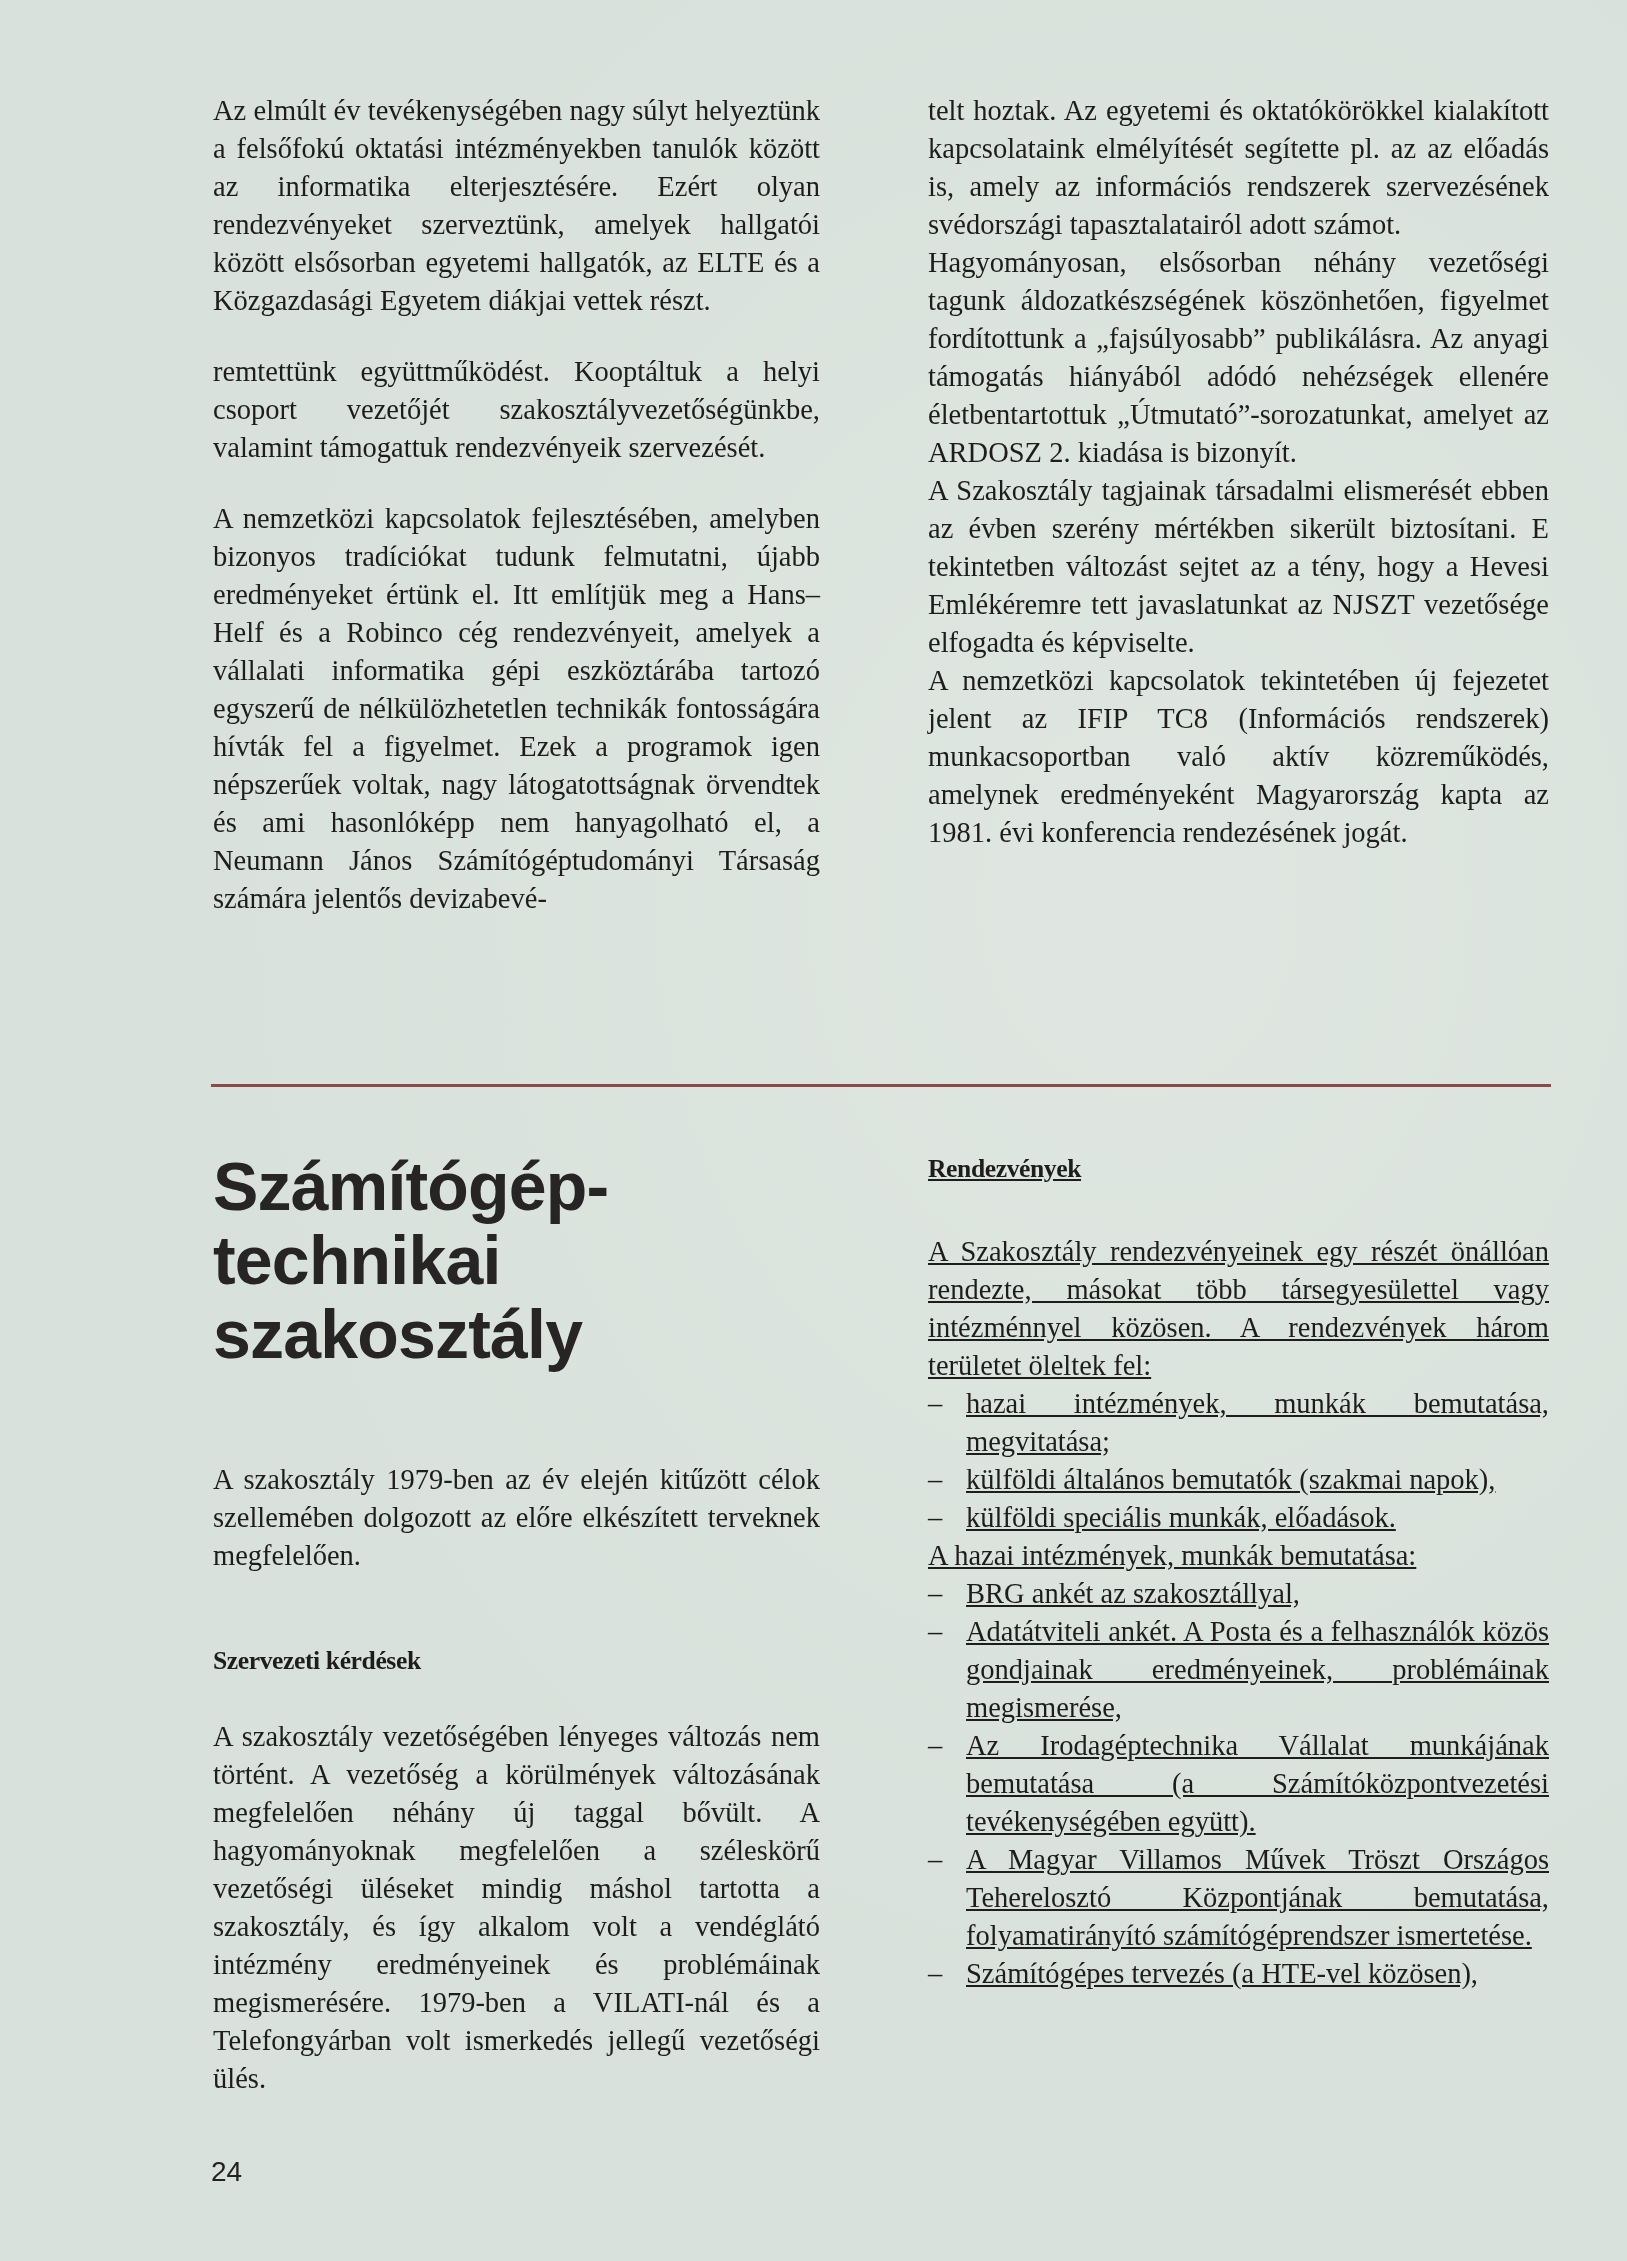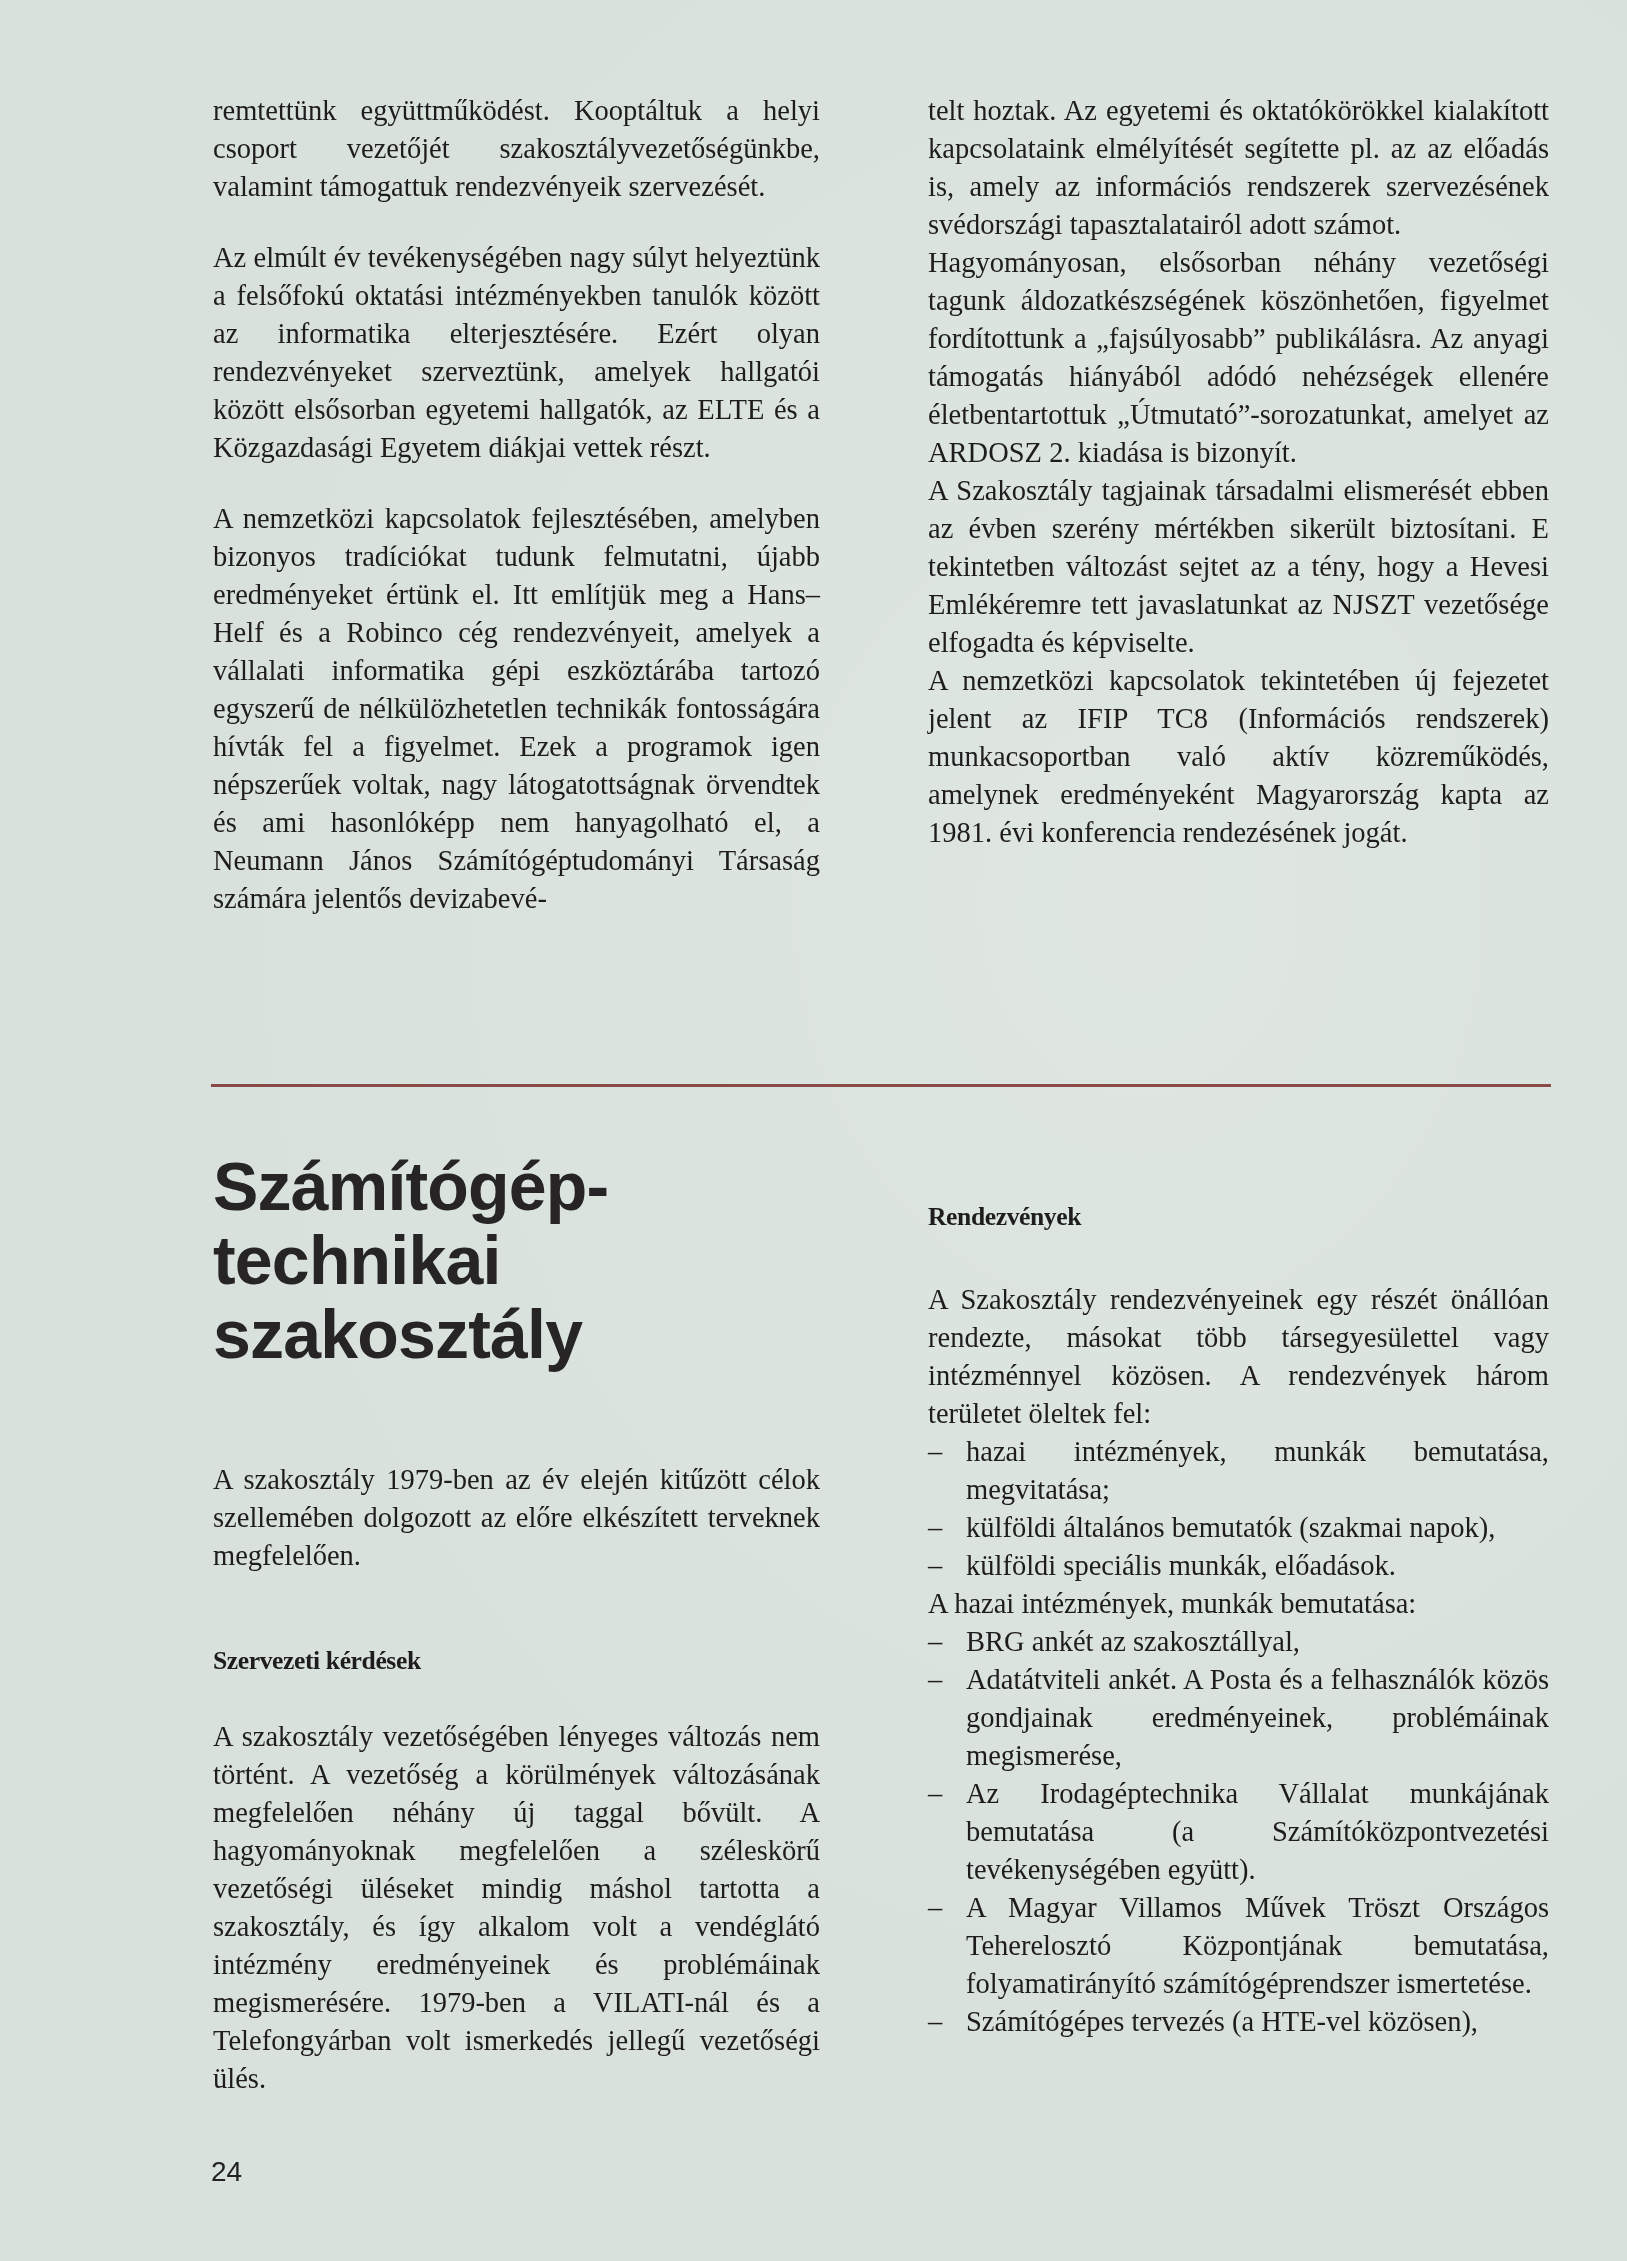--- a/index.html
+++ b/index.html
@@ -26,21 +26,21 @@
     .col {
       position: absolute;
       font-size: 28.5px;
       line-height: 38px;
       text-align: justify;
       hyphens: manual;
     }
     .col-left-top { left: 213px; top: 92px; width: 607px; }
     .col-right-top { left: 928px; top: 92px; width: 621px; }
     .col-left-bottom { left: 213px; top: 1461px; width: 607px; }
-    .col-right-bottom { left: 928px; top: 1200px; width: 621px; }
+    .col-right-bottom { left: 928px; top: 1152px; width: 621px; text-decoration: underline; }
 
     .para { margin: 0 0 33px 0; }
     .para.tight { margin: 0; }
     .col-right-top .para { margin: 0; font-family: Liberation Serif, serif; }
 
     .divider {
       position: absolute;
       left: 211px;
       top: 1084px;
       width: 1340px;
@@ -93,22 +93,22 @@
       font-size: 28px;
       color: #222;
     }
   </style>
 </head>
 <body>
 
 <div class="page">
 
   <div class="col col-left-top">
+    <p class="para">Az elmúlt év tevékenységében nagy súlyt helyeztünk a felsőfokú oktatási intézményekben tanulók között az informatika elterjesztésére. Ezért olyan rendezvényeket szerveztünk, amelyek hallgatói között elsősorban egyetemi hallgatók, az ELTE és a Közgazdasági Egyetem diákjai vettek részt.</p>
     <p class="para">remtettünk együttműködést. Kooptáltuk a helyi csoport vezetőjét szakosztályvezetőségünkbe, valamint támogattuk rendezvényeik szervezését.</p>
-    <p class="para">Az elmúlt év tevékenységében nagy súlyt helyeztünk a felsőfokú oktatási intézményekben tanulók között az informatika elterjesztésére. Ezért olyan rendezvényeket szerveztünk, amelyek hallgatói között elsősorban egyetemi hallgatók, az ELTE és a Közgazdasági Egyetem diákjai vettek részt.</p>
     <p class="para tight">A nemzetközi kapcsolatok fejlesztésében, amelyben bizonyos tradíciókat tudunk felmutatni, újabb eredményeket értünk el. Itt említjük meg a Hans–Helf és a Robinco cég rendezvényeit, amelyek a vállalati informatika gépi eszköztárába tartozó egyszerű de nélkülözhetetlen technikák fontosságára hívták fel a figyelmet. Ezek a programok igen népszerűek voltak, nagy látogatottságnak örvendtek és ami hasonlóképp nem hanyagolható el, a Neumann János Számítógéptudományi Társaság számára jelentős devizabevé-</p>
   </div>
 
   <div class="col col-right-top">
     <p class="para">telt hoztak. Az egyetemi és oktatókörökkel kialakított kapcsolataink elmélyítését segítette pl. az az előadás is, amely az információs rendszerek szervezésének svédországi tapasztalatairól adott számot.</p>
     <p class="para">Hagyományosan, elsősorban néhány vezetőségi tagunk áldozatkészségének köszönhetően, figyelmet fordítottunk a „fajsúlyosabb” publikálásra. Az anyagi támogatás hiányából adódó nehézségek ellenére életbentartottuk „Útmutató”-sorozatunkat, amelyet az ARDOSZ 2. kiadása is bizonyít.</p>
     <p class="para">A Szakosztály tagjainak társadalmi elismerését ebben az évben szerény mértékben sikerült biztosítani. E tekintetben változást sejtet az a tény, hogy a Hevesi Emlékéremre tett javaslatunkat az NJSZT vezetősége elfogadta és képviselte.</p>
     <p class="para">A nemzetközi kapcsolatok tekintetében új fejezetet jelent az IFIP TC8 (Információs rendszerek) munkacsoportban való aktív közreműködés, amelynek eredményeként Magyarország kapta az 1981. évi konferencia rendezésének jogát.</p>
   </div>
 

